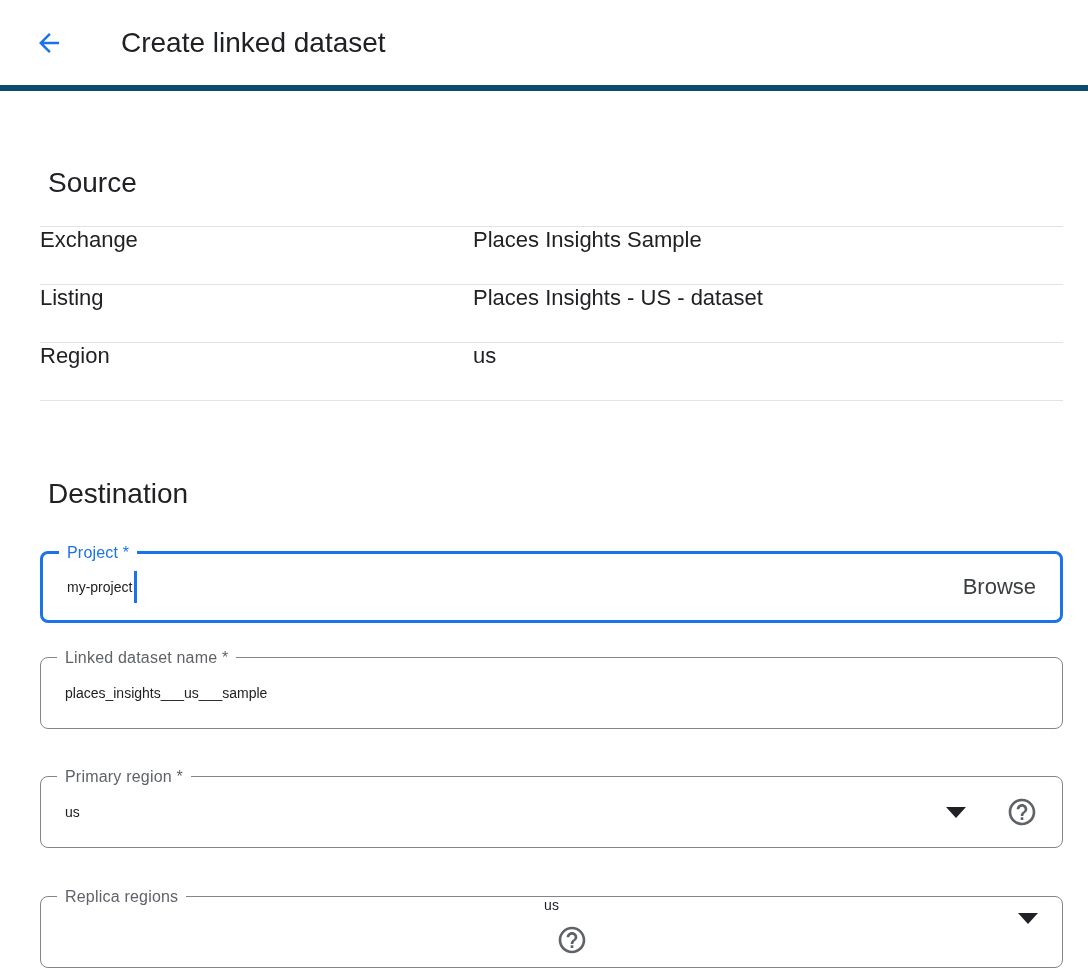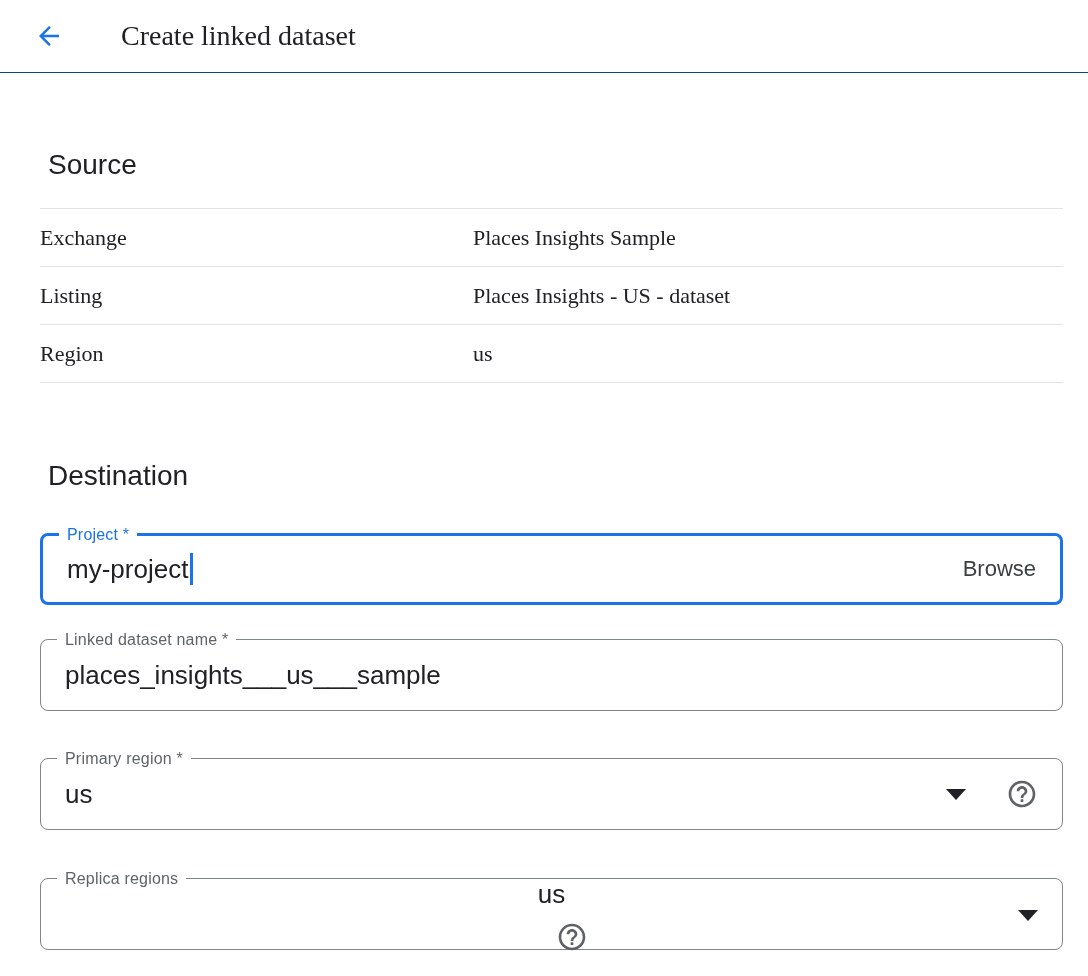--- a/index.html
+++ b/index.html
@@ -7,27 +7,26 @@
     margin: 0; padding: 0;
     width: 1088px; height: 976px;
     background: #ffffff;
     font-family: "Liberation Sans", sans-serif;
     color: #202124;
     overflow: hidden;
   }
 
   
   .app-header {
-    height: 73px;
+    height: 91px;
     display: flex;
     align-items: center;
     padding-left: 33px;
-    border-bottom: 1px solid #0c4a6e;
+    border-bottom: 6px solid #0c4a6e;
     background: #fff;
-    font-family: Liberation Serif, serif;
   }
   .back-btn {
     width: 32px; height: 32px;
     background: none; border: none; padding: 0;
     display: flex; align-items: center; justify-content: center;
     cursor: pointer;
   }
   .page-title {
     margin: 0 0 0 56px;
     font-size: 28px;
@@ -46,25 +45,24 @@
     line-height: 40px;
     color: #202124;
   }
   .section-heading.source { margin-top: 72px; }
   .section-heading.destination { margin-top: 73px; }
 
   
   .info-table { margin-top: 23px; border-top: 1px solid #e3e3e6; }
   .info-row {
     display: flex;
-    align-items: center;
+    align-items: flex-start;
     height: 58px;
     border-bottom: 1px solid #e3e3e6;
     font-size: 22px;
-    font-family: Liberation Serif, serif;
   }
   .info-label { width: 433px; font-weight: 500; color: #202124; flex: none; }
   .info-value { font-weight: 400; color: #202124; }
 
   
   .field {
     position: relative;
     display: flex;
     align-items: center;
     height: 72px;
@@ -87,21 +85,21 @@
     padding: 0 8px;
     background: #fff;
     font-size: 16px;
     line-height: 20px;
     letter-spacing: 0.2px;
     color: #5f6368;
     white-space: nowrap;
   }
   .field.focused .field-label { color: #1a73e8; top: -11px; }
 
-  .field-value { font-size: 26px; color: #202124; white-space: pre; }
+  .field-value { font-size: 14px; color: #202124; white-space: pre; }
 
   .text-cursor {
     width: 3px; height: 32px;
     background: #1a73e8;
     margin-left: 2px;
     flex: none;
   }
 
   .browse-btn {
     margin-left: auto;

